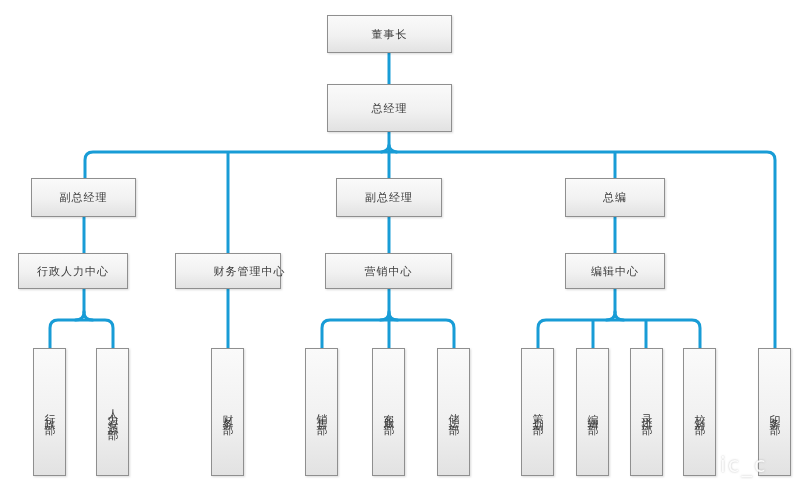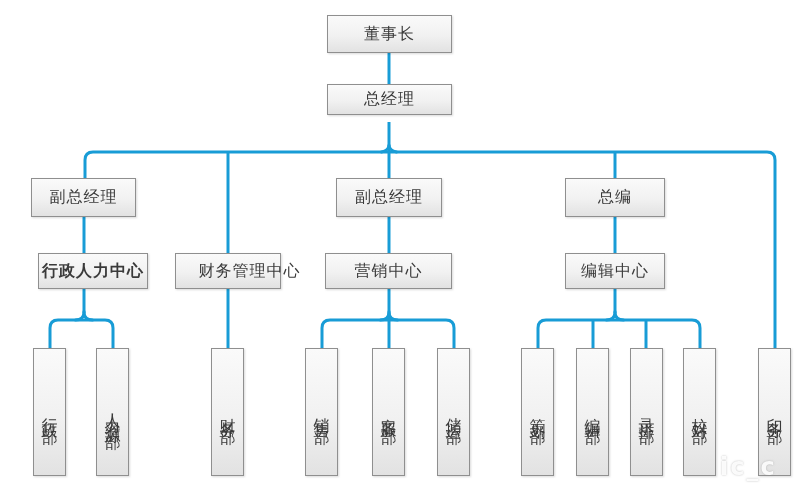--- a/index.html
+++ b/index.html
@@ -11,34 +11,34 @@
     font-family:"DejaVu Sans","Liberation Sans",sans-serif;
   }
   .wires{position:absolute;left:0;top:0;width:810px;height:486px;}
   .node{
     position:absolute;
     box-sizing:border-box;
     border:1.5px solid #8f8f8f;
     background:linear-gradient(#fafafa,#f1f1f1 55%,#e2e2e2);
     box-shadow:1px 1px 2px rgba(0,0,0,0.15);
     display:flex;align-items:center;justify-content:center;
-    font-size:16px;color:#3a3a3a;
+    font-size:11px;color:#3a3a3a;
     letter-spacing:1px;
     white-space:nowrap;
   }
   .vtext{
     writing-mode:vertical-rl;
     text-orientation:upright;
     letter-spacing:5px;
     line-height:1;
   }
   .watermark{
     position:absolute;
     left:720px;top:453px;
-    font-size:24px;font-weight:bold;
+    font-size:21px;font-weight:normal;
     color:rgba(255,255,255,0.92);
     text-shadow:0 0 2px rgba(130,130,130,0.55);
     letter-spacing:2px;
     pointer-events:none;
     text-align:right;
   }
 </style>
 </head>
 <body>
 
@@ -63,27 +63,27 @@
     <path d="M322 349 V328 Q322 320 330 320 H446 Q454 320 454 328 V349"></path>
     <path d="M615 289 V313"></path>
     <path stroke-linecap="round" d="M615 311.5 Q615 320 606.5 320 M615 311.5 Q615 320 623.5 320"></path>
     <path d="M538 349 V328 Q538 320 546 320 H692 Q700 320 700 328 V349"></path>
     <path d="M593 320 V349"></path>
     <path d="M646 320 V349"></path>
   </svg>
 
   <div class="node" style="left:327px;top:15px;width:125px;height:38px;">董事长</div>
 
-  <div class="node" style="left:327px;top:84px;width:125px;height:31px;">总经理</div>
+  <div class="node" style="left:327px;top:84px;width:125px;height:48px;">总经理</div>
 
   <div class="node" style="left:31px;top:178px;width:105px;height:39px;">副总经理</div>
   <div class="node" style="left:336px;top:178px;width:106px;height:39px;">副总经理</div>
   <div class="node" style="left:565px;top:178px;width:100px;height:39px;text-align:center;">总编</div>
 
-  <div class="node" style="left:38px;top:253px;width:110px;height:36px;font-weight:bold;">行政人力中心</div>
+  <div class="node" style="left:18px;top:253px;width:110px;height:36px;">行政人力中心</div>
   <div class="node" style="left:175px;top:253px;width:106px;height:36px;padding-left:43px;">财务管理中心</div>
   <div class="node" style="left:565px;top:253px;width:100px;height:36px;">编辑中心</div>
   <div class="node" style="left:325px;top:253px;width:127px;height:36px;">营销中心</div>
 
   <div class="node" style="left:33px;top:348px;width:33px;height:128px;">
     <span class="vtext">行政部</span>
   </div>
   <div class="node" style="left:96px;top:348px;width:33px;height:128px;">
     <span class="vtext">人力资源部</span>
   </div>

